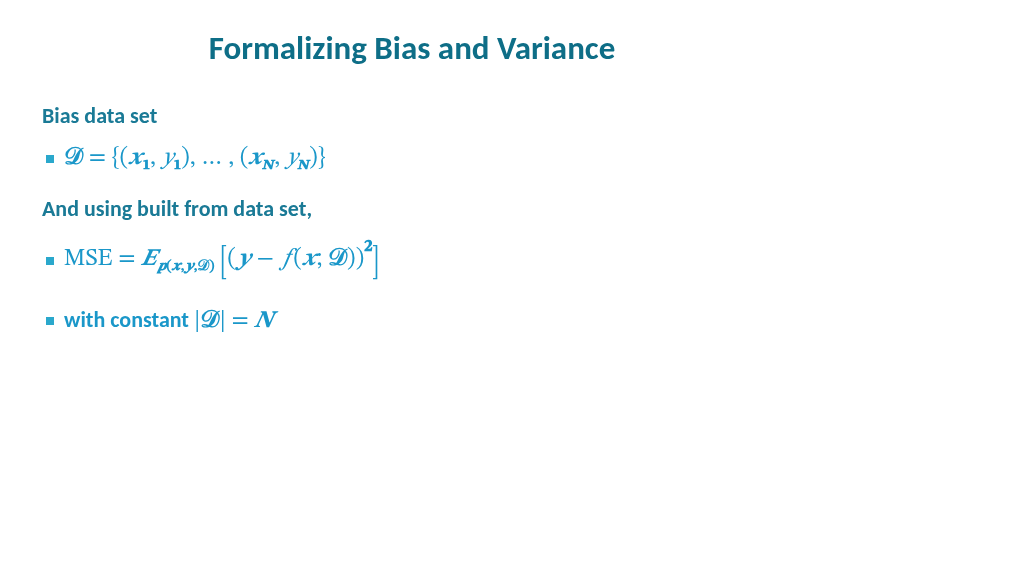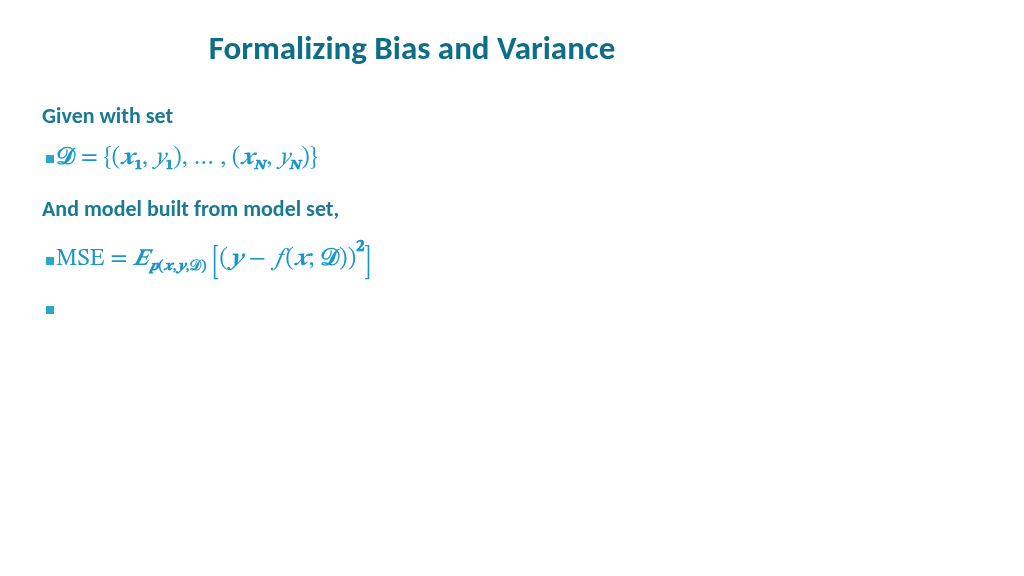--- a/index.html
+++ b/index.html
@@ -1,54 +1,57 @@
 <!DOCTYPE html>
 <html><head>
 <meta charset="utf-8">
 <style>
   * { margin: 0; padding: 0; box-sizing: border-box; }
   html, body { width: 1024px; height: 576px; font-family: Calibri, Arial, sans-serif; background: #fff; }
   .slide { width: 824px; height: 576px; padding: 28px 42px; position: relative; }
   .title { font-size: 33px; font-weight: 700; color: #0e6e87; text-align: center; margin-bottom: 34px; }
   .heading { font-size: 22px; font-weight: 700; color: #1a7a96; margin: 12px 0 14px 0; }
-  .bullet-row { display: flex; align-items: center; gap: 2px; margin: 10px 0 20px 4px; }
+  .bullet-row { display: flex; align-items: center; gap: 10px; margin: 10px 0 20px 4px; }
   .bullet-mark { width: 8px; height: 8px; background: #2aa8cc; display: inline-block; }
   .formula { font-family: "Cambria Math","STIX Two Math","Latin Modern Math",serif; font-size: 24px; color: #1a97c9; font-weight: 600; white-space: nowrap; }
   .script { font-family: "Brush Script MT","Segoe Script",cursive; font-weight: 700; }
   .ital { font-style: italic; }
   .sub { font-size: 0.62em; vertical-align: -0.32em; font-weight: 700; }
   .sup { font-size: 0.7em; vertical-align: 0.85em; font-weight: 700; }
   .big-l { font-size: 1.55em; vertical-align: -0.18em; display: inline-block; transform: scaleX(0.55); margin: 0 -3px; }
   .big-r { font-size: 1.55em; vertical-align: -0.18em; display: inline-block; transform: scaleX(0.55); margin: 0 -3px; }
   .label { font-size: 22px; font-weight: 700; color: #1a97c9; font-family: Calibri, Arial, sans-serif; }
 </style>
 </head>
 <body>
 
 <div class="slide">
 
   <div class="title">Formalizing Bias and Variance</div>
 
-  <div class="heading">Given with set</div>
+  <div class="heading">Bias data set</div>
 
   <div class="bullet-row">
     <span class="bullet-mark"></span>
     <span class="formula">
       <span class="script">𝒟</span><span> = </span><span>{</span><span>(</span><span class="ital">𝒙</span><span class="sub">𝟏</span><span>, </span><span class="ital">𝑦</span><span class="sub">𝟏</span><span>)</span><span>, </span><span>… </span><span>, </span><span>(</span><span class="ital">𝒙</span><span class="sub">𝑵</span><span>, </span><span class="ital">𝑦</span><span class="sub">𝑵</span><span>)</span><span>}</span>
     </span>
   </div>
 
-  <div class="heading">And model built from model set,</div>
+  <div class="heading">And using built from data set,</div>
 
 
 
   <div class="bullet-row">
     <span class="bullet-mark"></span>
     <span class="formula">
       <span>MSE</span><span> = </span><span class="ital">𝑬</span><span class="sub"><span class="ital">𝒑</span><span>(</span><span class="ital">𝒙</span>,<span class="ital">𝒚</span>,<span class="script">𝒟</span><span>)</span></span>&nbsp;<span class="big-l">[</span><span>(</span><span class="ital">𝒚</span><span> − </span><span class="ital">𝑓</span><span>(</span><span class="ital">𝒙</span><span>; </span><span class="script">𝒟</span><span>)</span><span>)</span><span class="sup">𝟐</span><span class="big-r">]</span>
     </span>
   </div>
 
   <div class="bullet-row">
     <span class="bullet-mark"></span>
+    <span class="formula">
+      <span class="label">with constant </span><span>|</span><span class="script">𝒟</span><span>|</span><span> = </span><span class="ital">𝑵</span>
+    </span>
   </div>
 
 </div>
 
 </body></html>

